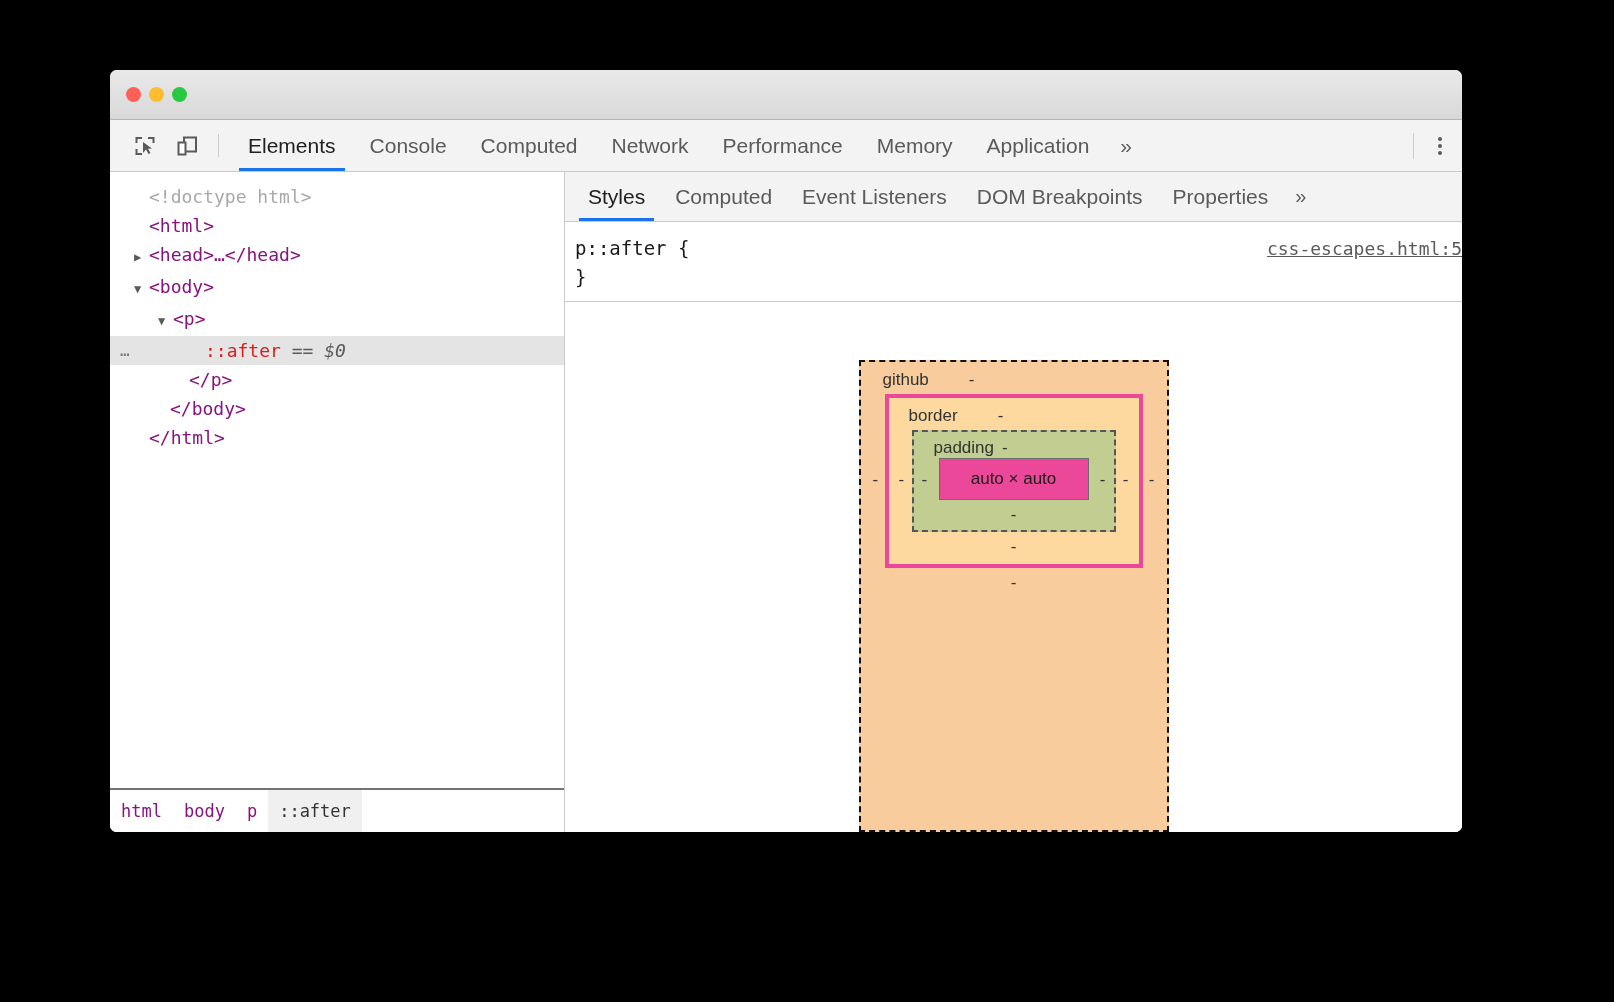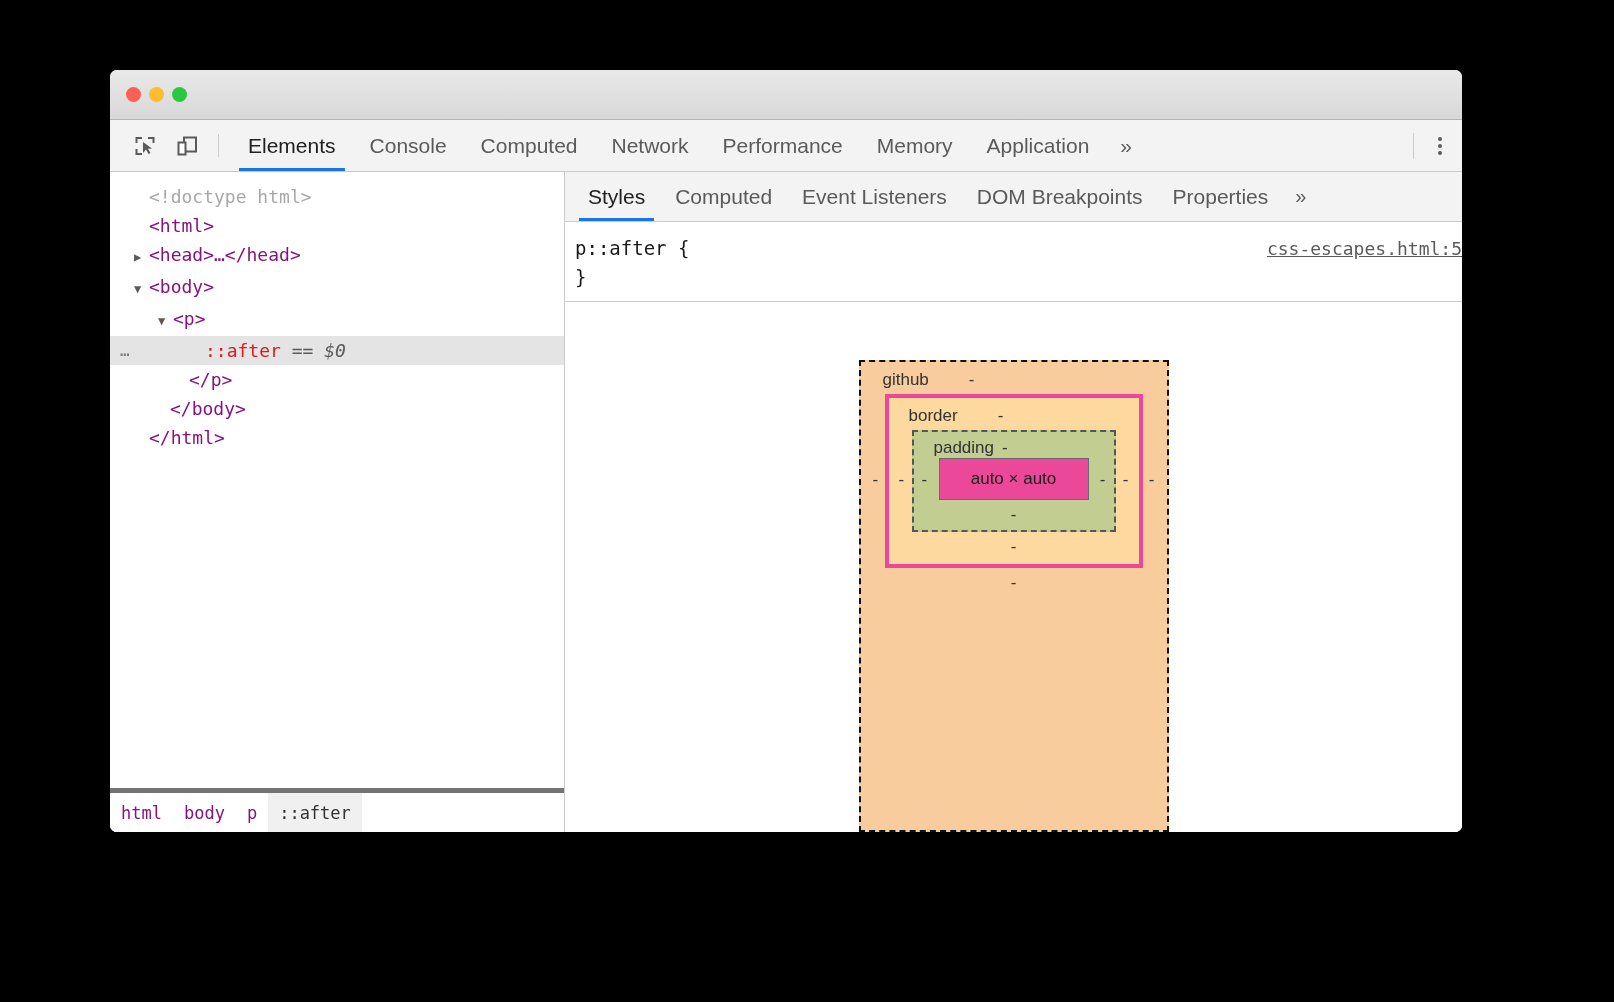--- a/index.html
+++ b/index.html
@@ -157,21 +157,21 @@
   }
   .tag      { color: #881280; }
   .doctype  { color: #a8a8a8; }
   .pseudo   { color: #d81b1b; }
   .dollar   { color: #5a5a5a; font-style: italic; }
   .eqeq     { color: #5a5a5a; }
 
   
   #breadcrumb {
     height: 44px;
-    border-top: 5px solid #737373;
+    border-top: 2px solid #737373;
     display: flex;
     align-items: stretch;
     background: #ffffff;
   }
   .crumb {
     display: flex;
     align-items: center;
     padding: 0 11px;
     font-family: "DejaVu Sans Mono", monospace;
     font-size: 17px;

